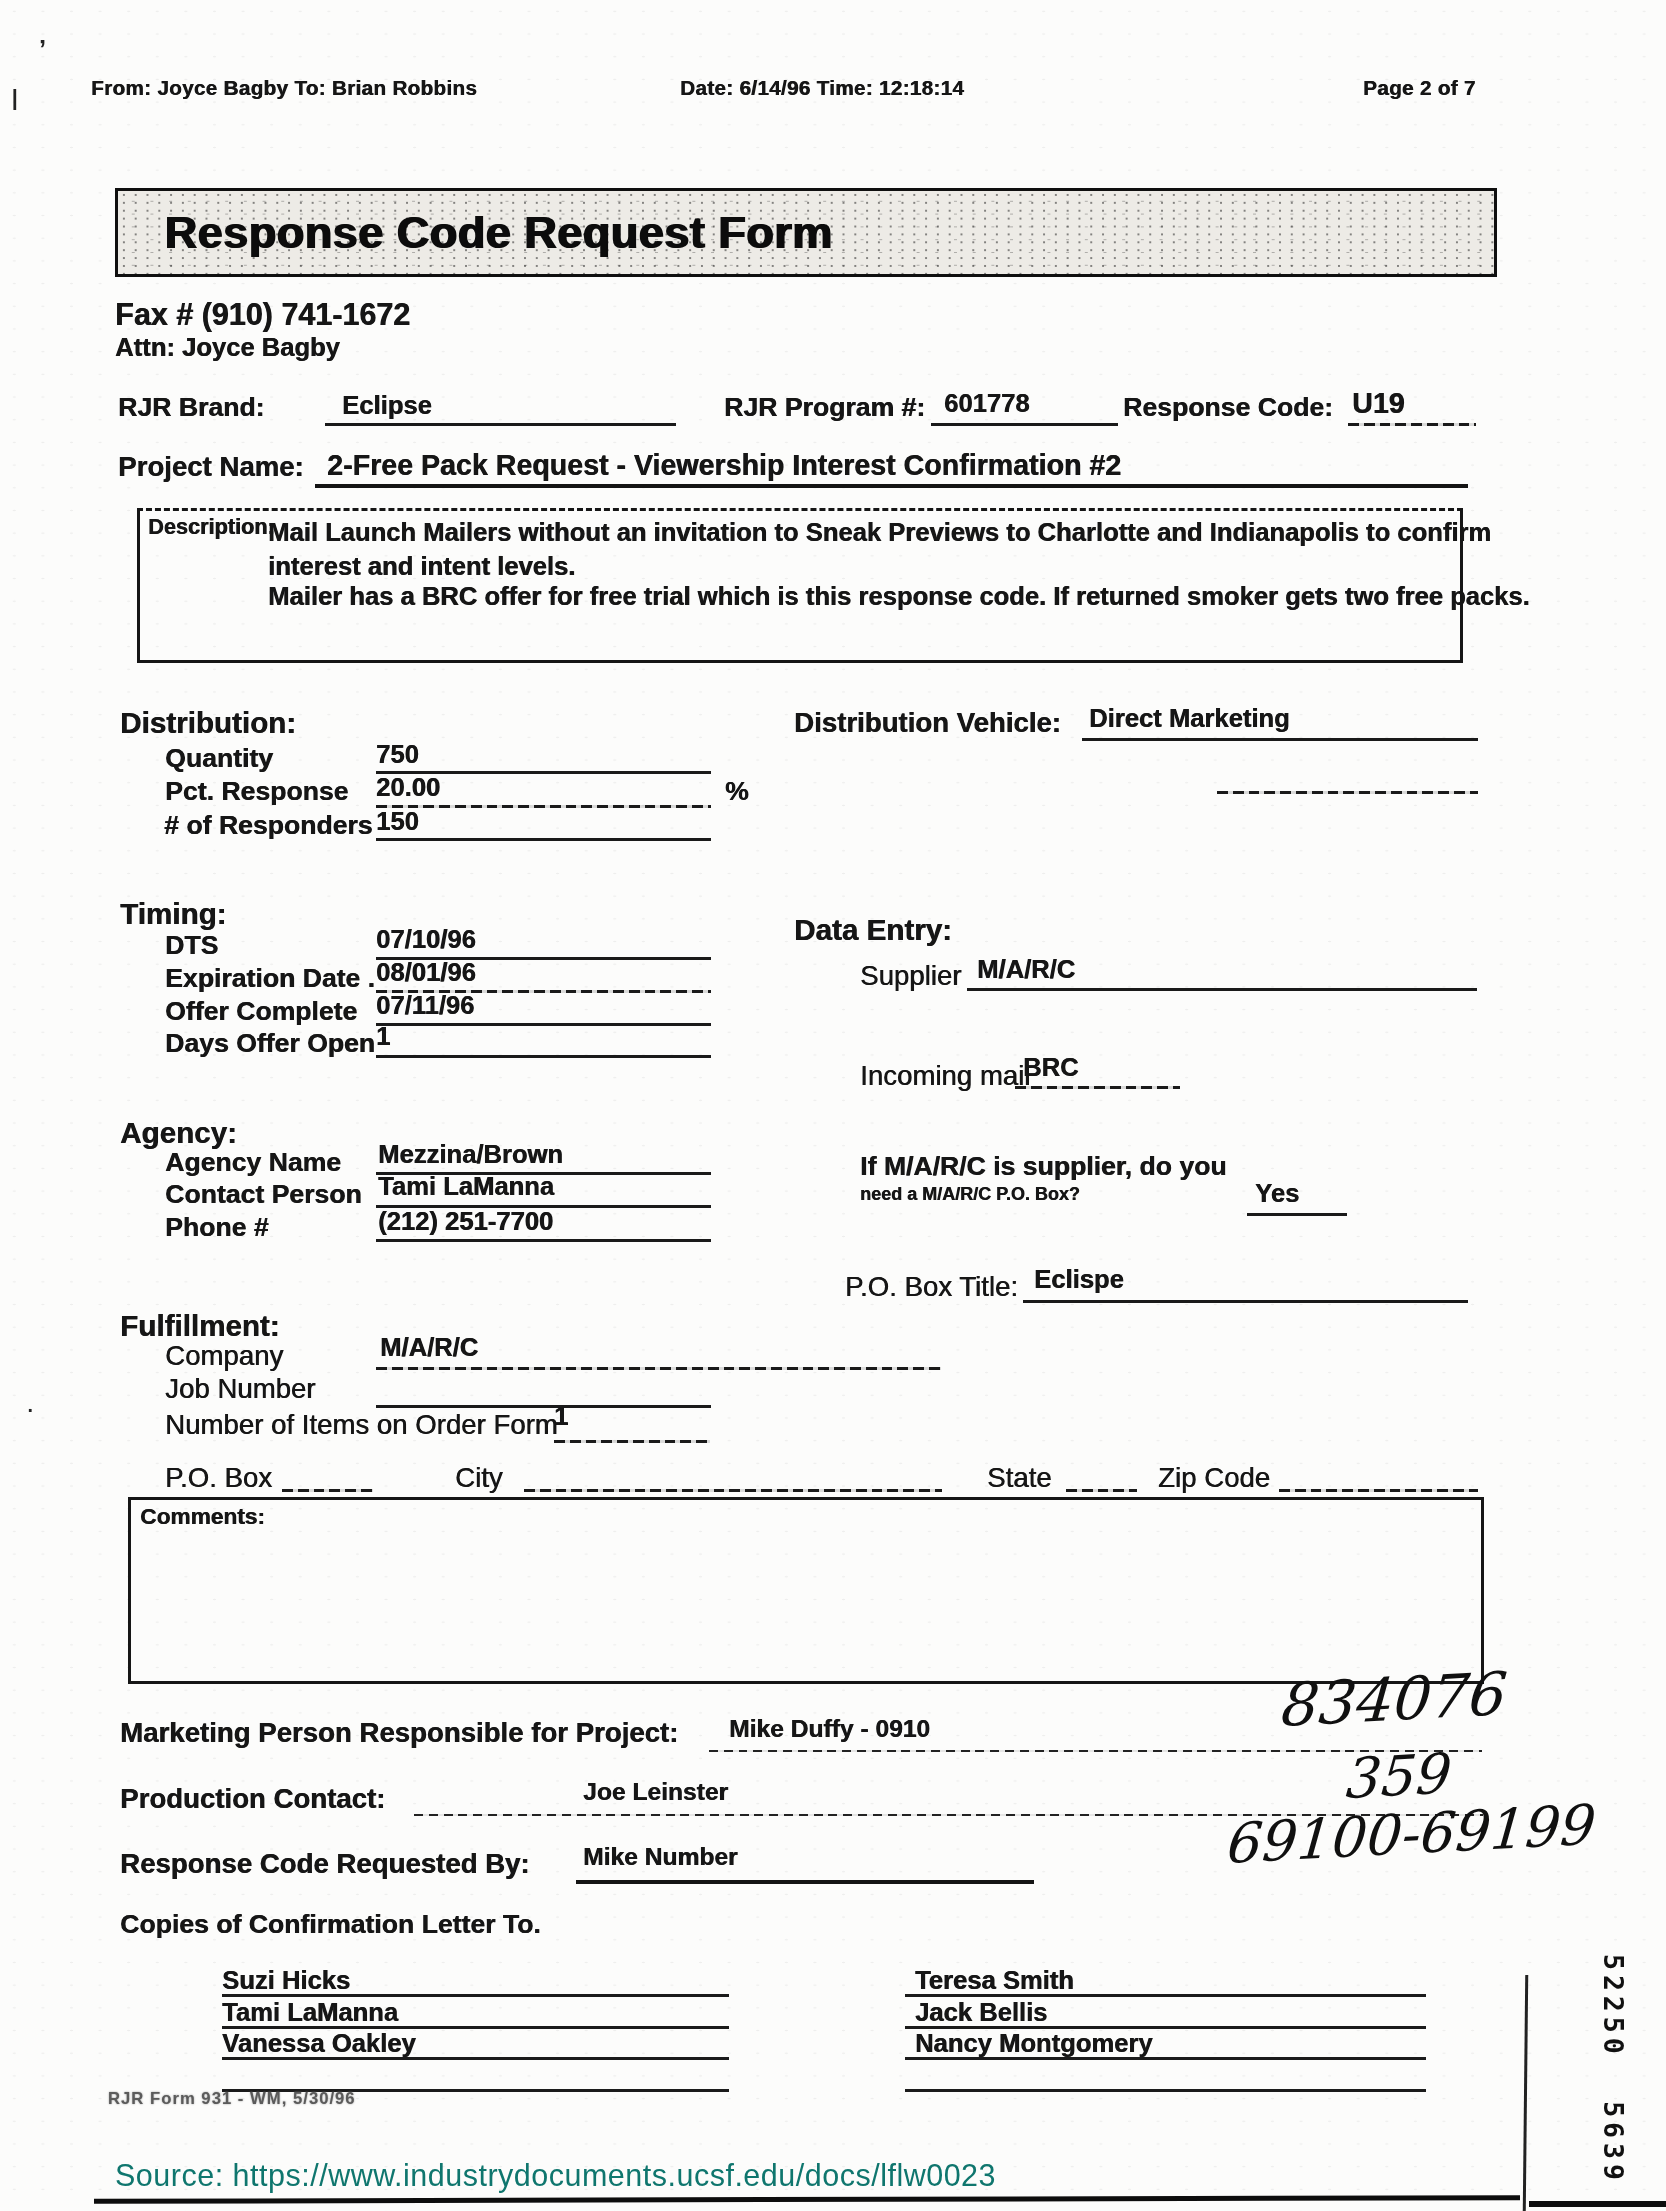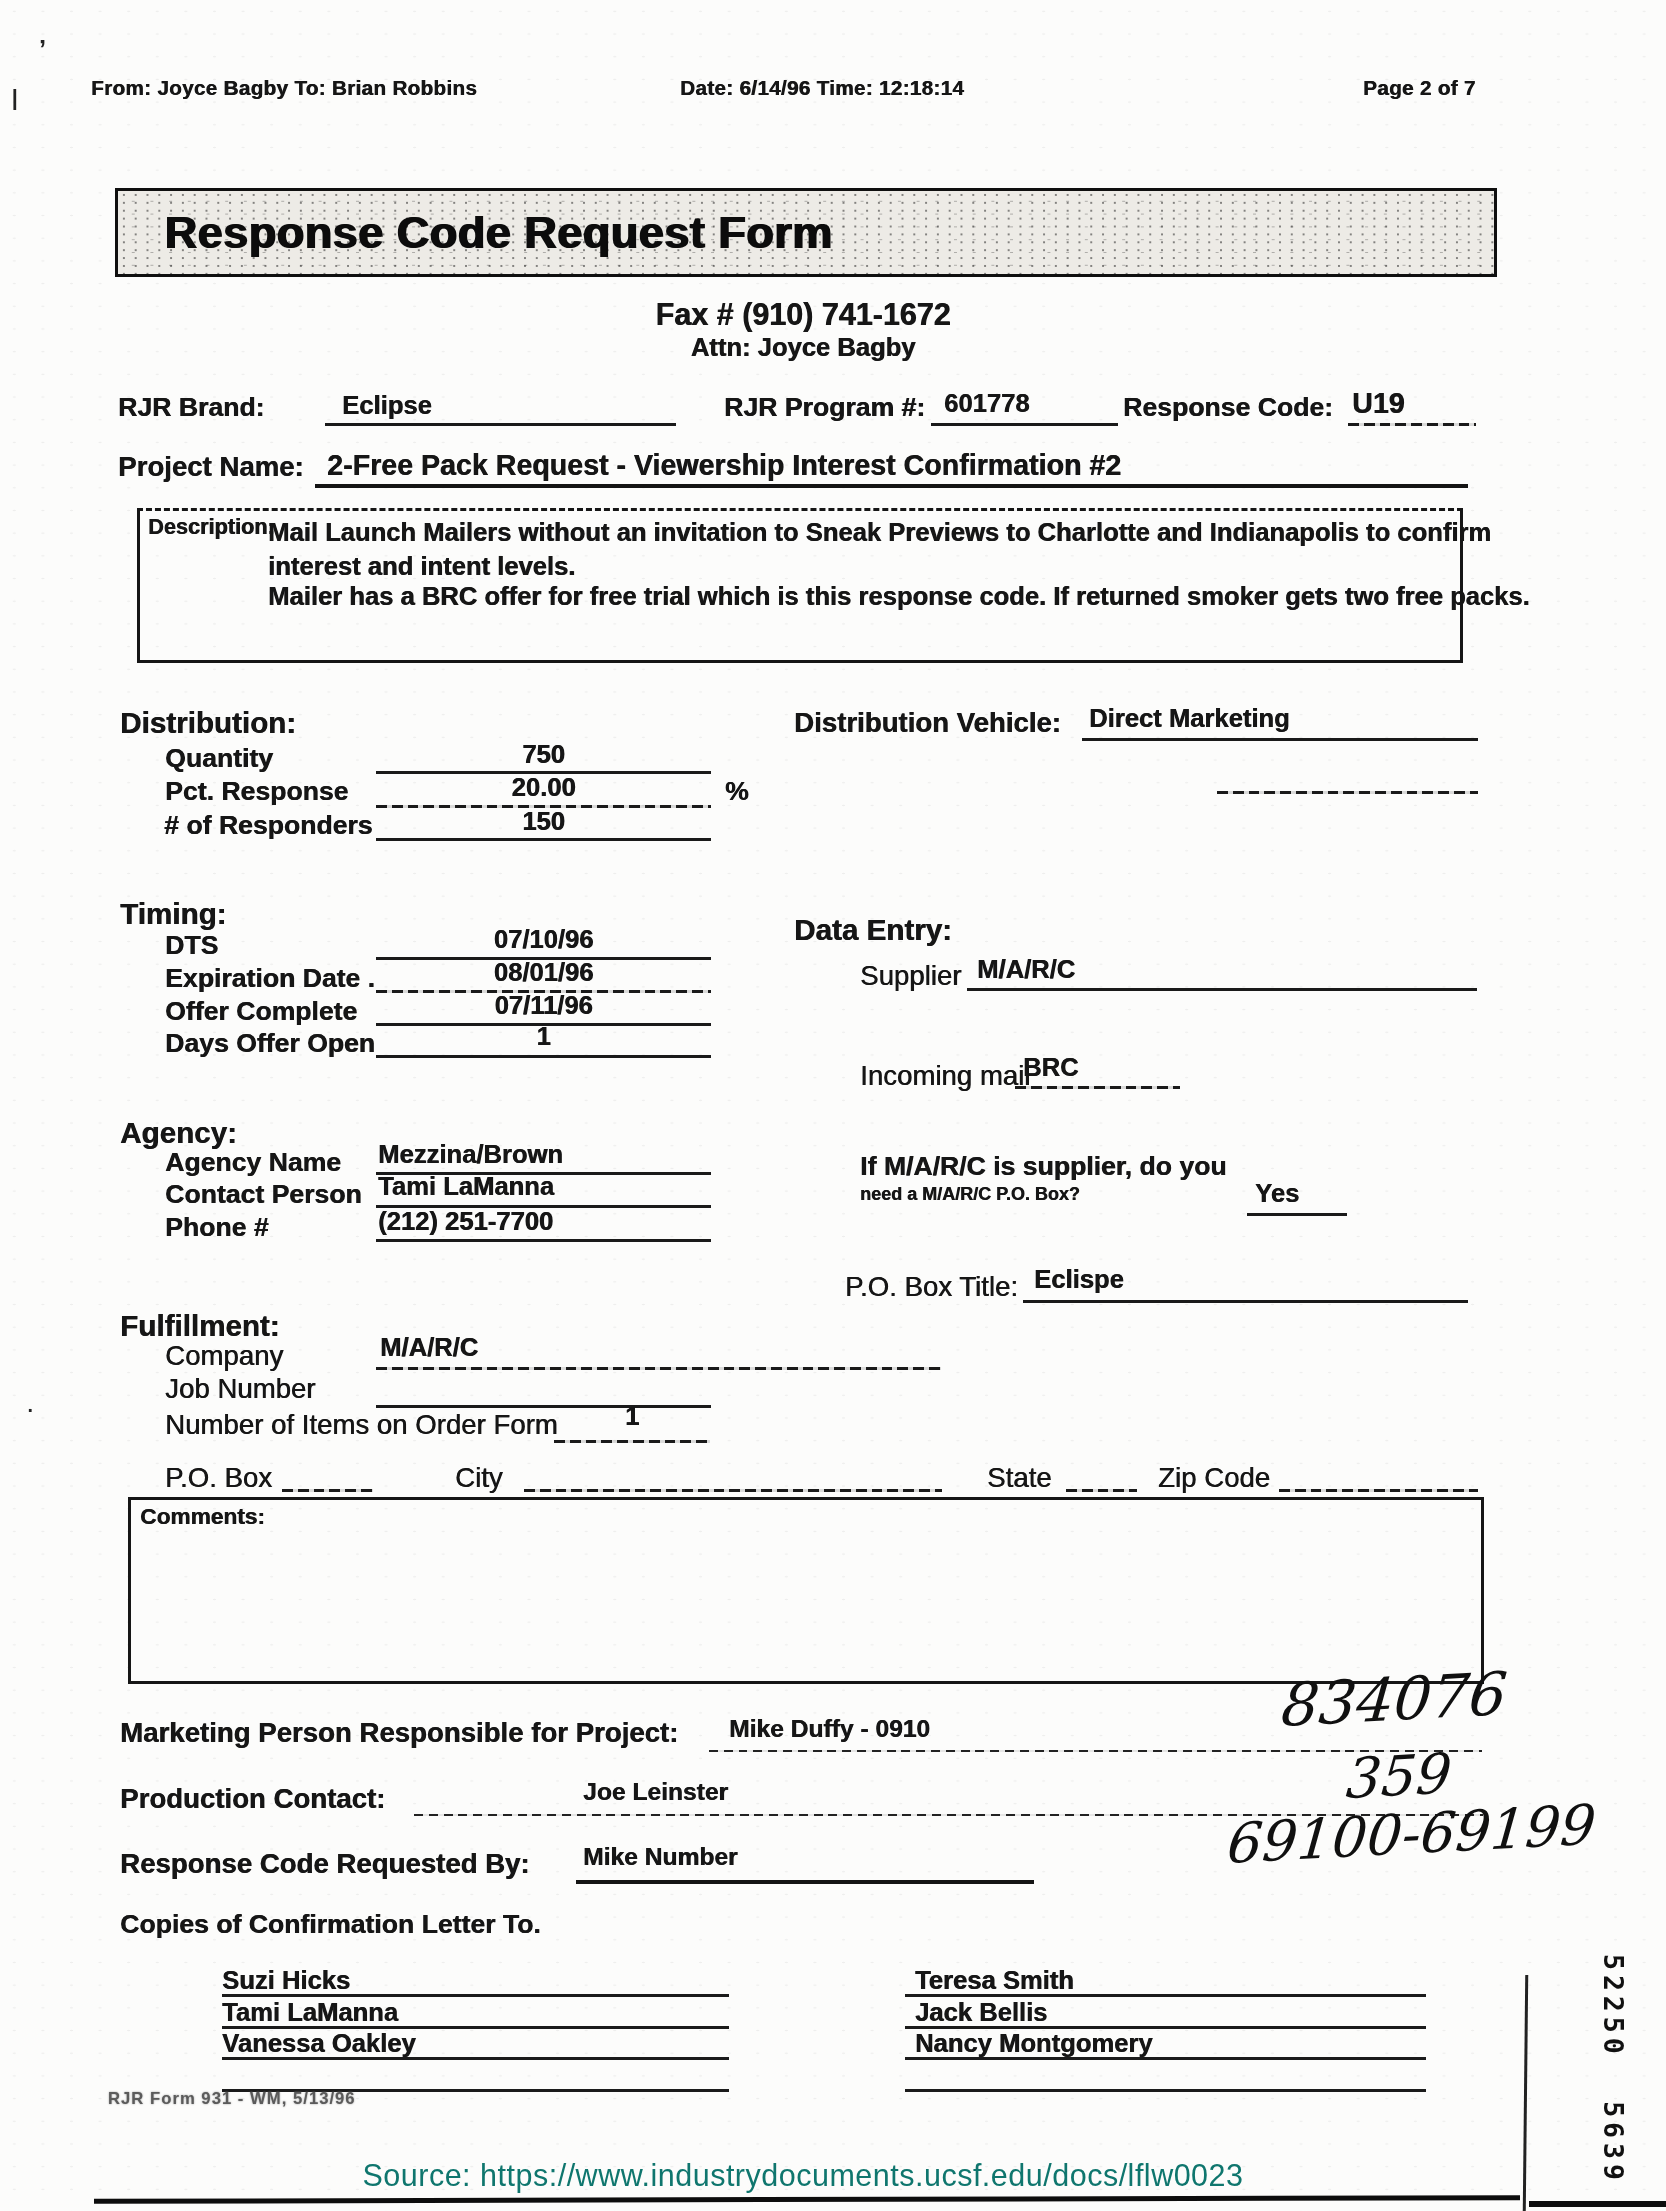--- a/index.html
+++ b/index.html
@@ -10,21 +10,21 @@
     background-size:28.6px 22.7px;
     font-family:"Liberation Sans","DejaVu Sans",sans-serif;
     color:#161616;
   }
   .t{position:absolute;white-space:nowrap;line-height:1.05;}
   .ink{text-shadow:0.6px 0 0 currentColor;}
   .hdr{font-size:20.7px;font-weight:bold;letter-spacing:0.3px;}
   .sec{font-size:29.6px;font-weight:bold;text-align:center;}
   .lb{font-size:26.6px;font-weight:bold;}
   .vl{font-size:25.6px;font-weight:bold;}
-  .ctr{text-align:center;white-space:nowrap;}
+  .ctr{white-space:nowrap;}
   .ln{position:absolute;height:3px;background:#1a1a1a;}
   .ln4{position:absolute;height:3.9px;background:#141414;}
   .lnd{position:absolute;height:3px;background:repeating-linear-gradient(90deg,#1a1a1a 0 10.8px,rgba(26,26,26,0.15) 10.8px 15.8px);}
   .lnd2{position:absolute;height:2px;background:repeating-linear-gradient(90deg,#222 0 8.9px,rgba(34,34,34,0.1) 8.9px 14.8px);}
   .titlebox{
     position:absolute;left:115px;top:188px;width:1376px;height:83px;
     border:3px solid #0f0f0f;
     background-color:#edebe6;
     background-image:
       radial-gradient(rgba(25,25,25,0.5) 1px, transparent 1.5px),
@@ -221,21 +221,21 @@
 <div class="nameline ink" style="left:222px;top:1966px;width:507px;">Suzi Hicks</div>
 <div class="nameline ink" style="left:222px;top:1998px;width:507px;">Tami LaManna</div>
 <div class="nameline ink" style="left:222px;top:2029px;width:507px;">Vanessa Oakley</div>
 <div class="nameline ink" style="left:222px;top:2061px;width:507px;"></div>
 
 <div class="nameline ink" style="left:905px;top:1966px;width:511px;padding-left:9.9px;">Teresa Smith</div>
 <div class="nameline ink" style="left:905px;top:1998px;width:511px;padding-left:9.9px;">Jack Bellis</div>
 <div class="nameline ink" style="left:905px;top:2029px;width:511px;padding-left:9.9px;">Nancy Montgomery</div>
 <div class="nameline ink" style="left:905px;top:2061px;width:511px;padding-left:9.9px;"></div>
 
-<div class="t fineprint" style="left:108px;top:2090px;">RJR Form 931 - WM, 5/13/96</div>
+<div class="t fineprint" style="left:108px;top:2090px;">RJR Form 931 - WM, 5/30/96</div>
 
 <div class="t stamp" style="left:1627px;top:1954px;">52250 5639</div>
 
 <div class="t source ctr" style="left:115px;top:2159px;width:1376px;">Source: https://www.industrydocuments.ucsf.edu/docs/lflw0023</div>
 
 <div style="position:absolute;left:94px;top:2197px;width:1426px;height:4.9px;background:#0d0d0d;transform:rotate(-0.15deg);"></div>
 <div style="position:absolute;left:1524px;top:1975px;width:3px;height:236px;background:#222;transform:rotate(0.6deg);"></div>
 <div style="position:absolute;left:1529px;top:2201px;width:138px;height:5.9px;background:#0d0d0d;"></div>
 
 

